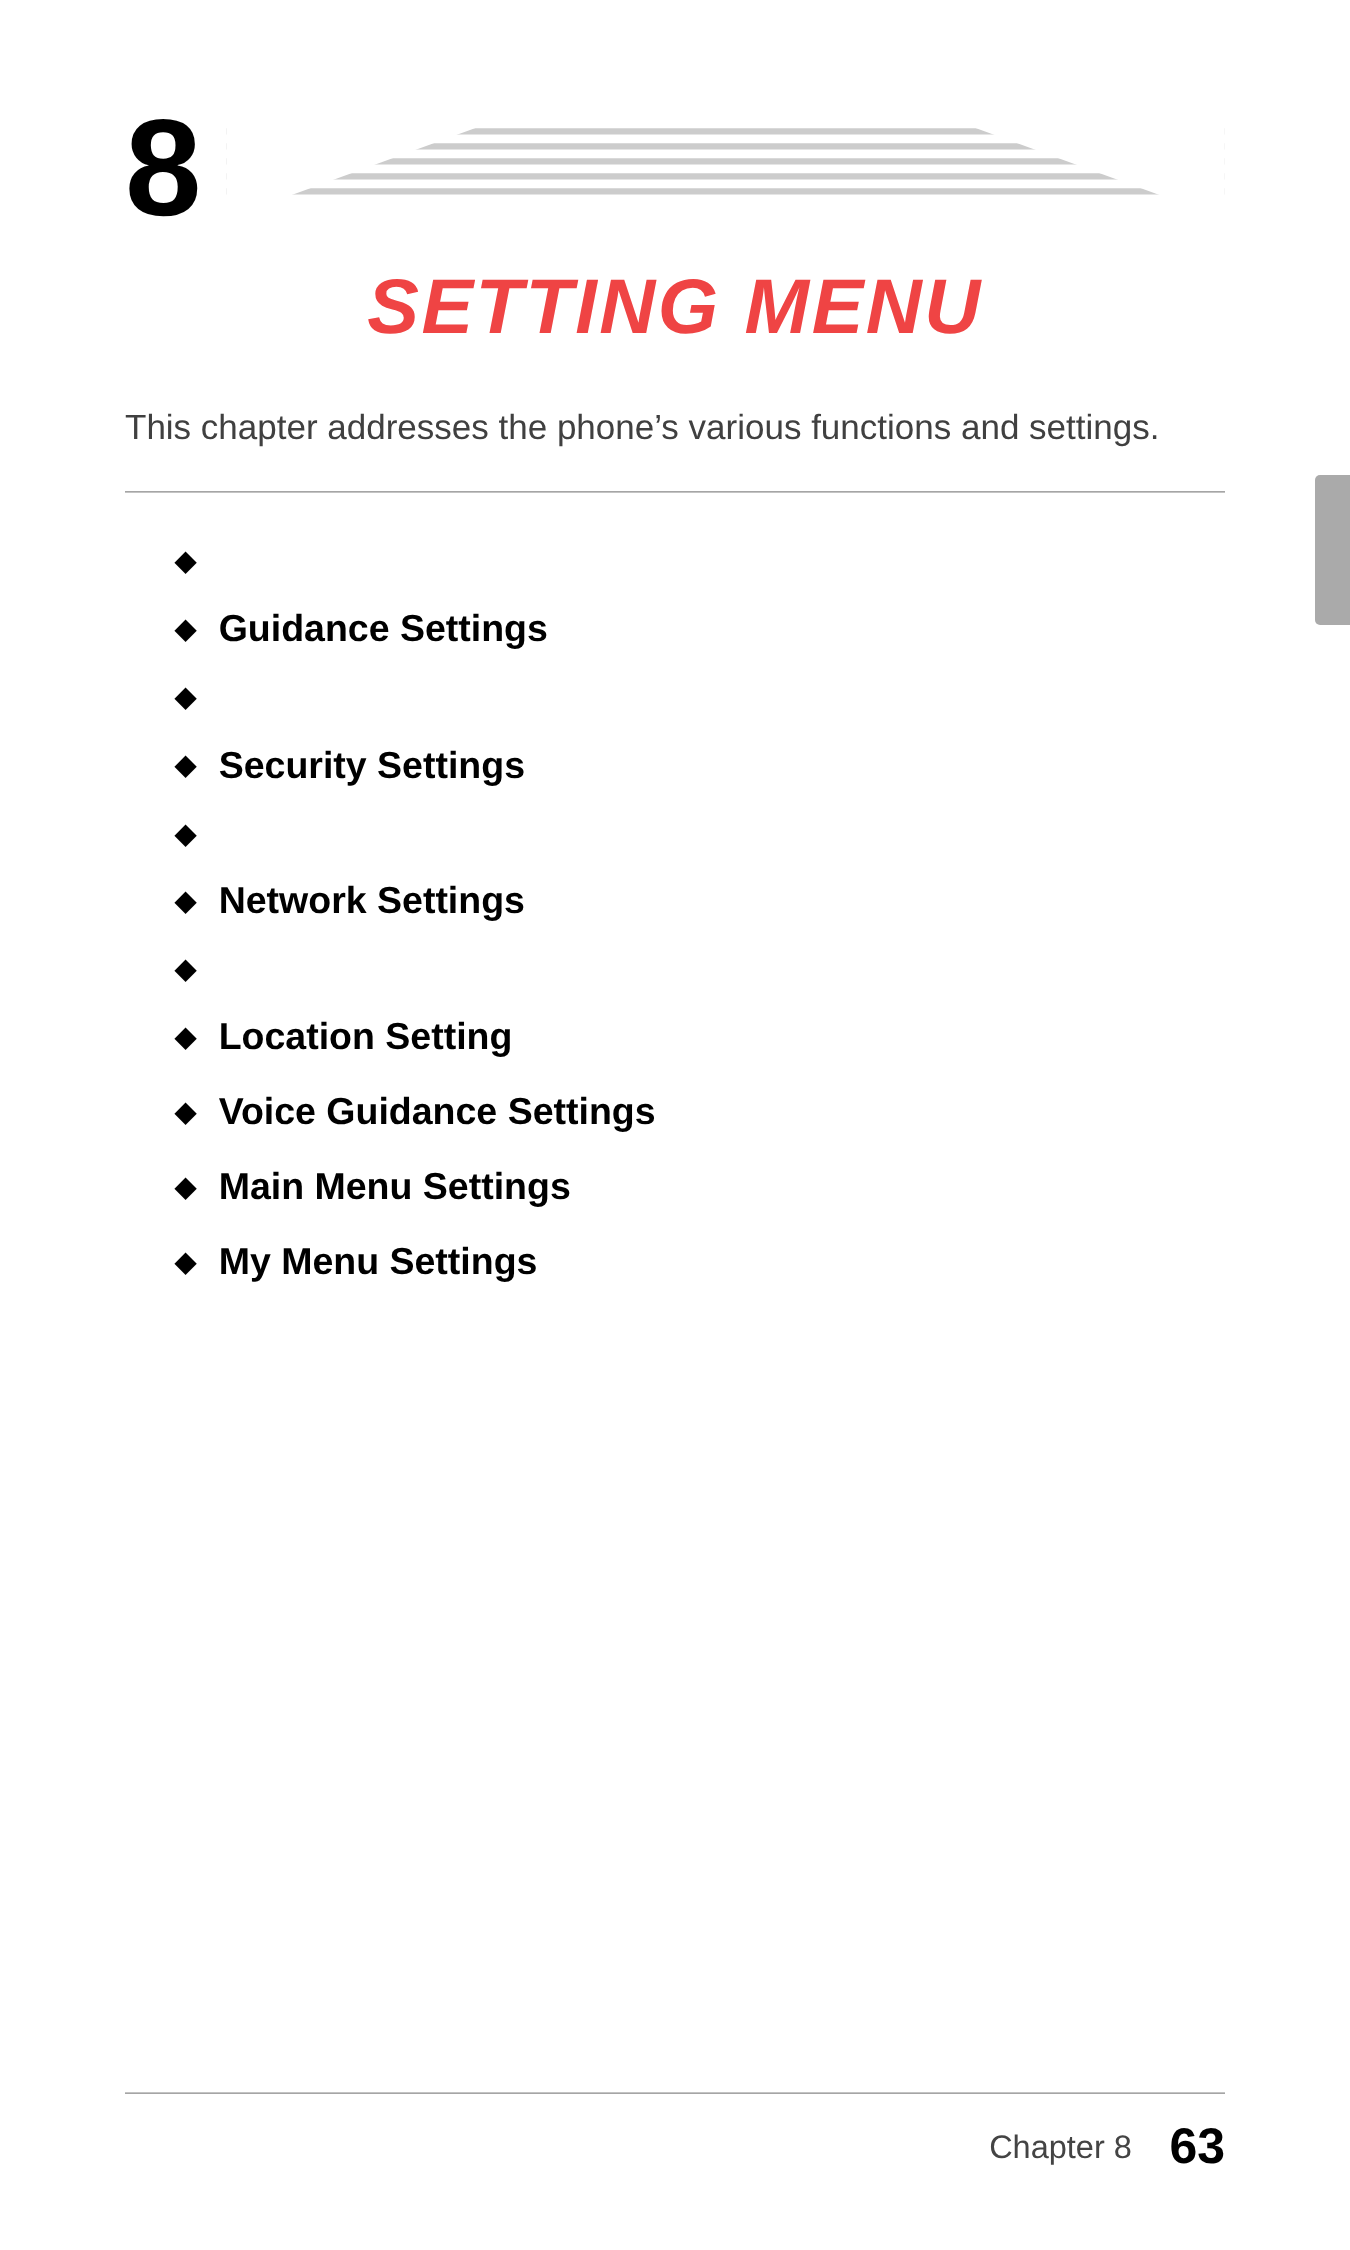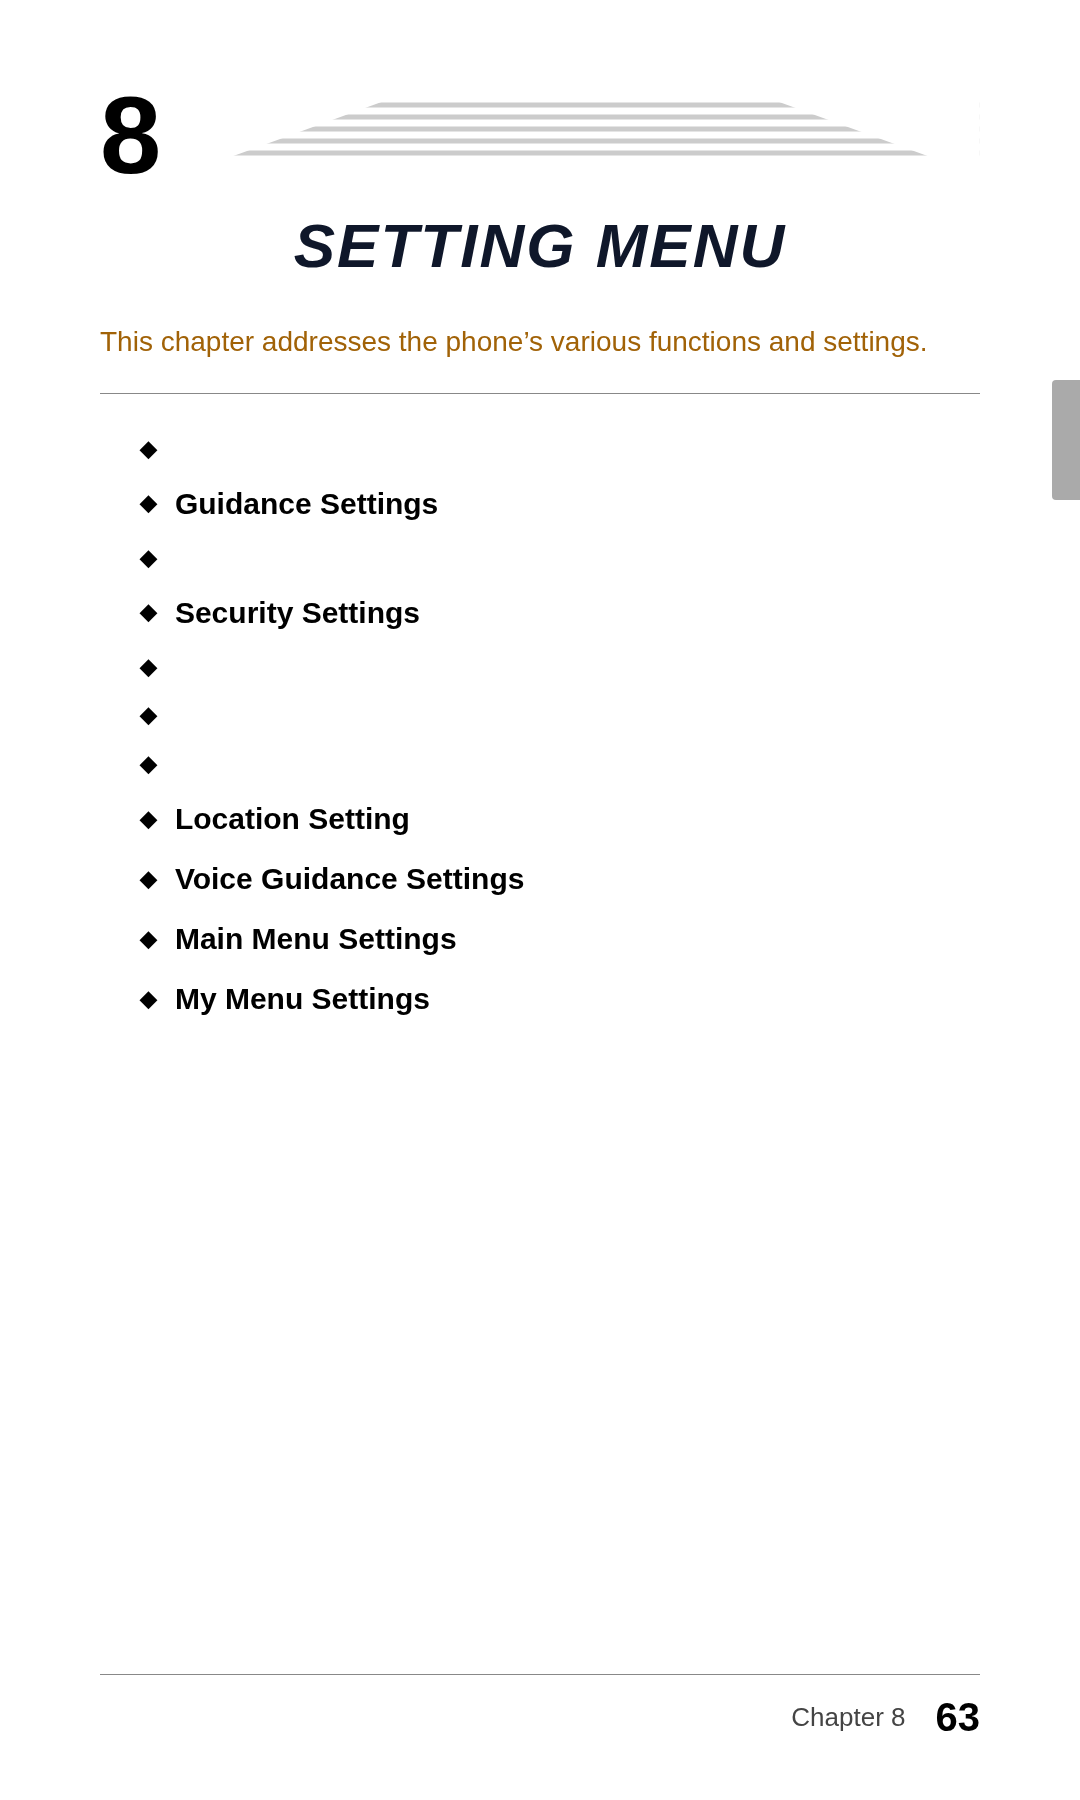--- a/index.html
+++ b/index.html
@@ -54,30 +54,30 @@
       width: 100%;
       height: 80px;
     }
 
     
     .page-title {
       text-align: center;
       font-size: 62px;
       font-weight: bold;
       font-style: italic;
-      color: #0f172a;
+      color: #ef4444;
       margin-bottom: 40px;
       font-family: Arial, sans-serif;
       letter-spacing: 2px;
     }
 
     
     .description {
       font-size: 28px;
-      color: #a16207;
+      color: #404040;
       margin-bottom: 30px;
       line-height: 1.5;
       font-family: Arial, sans-serif;
     }
 
     
     .divider {
       border: none;
       border-top: 1.5px solid #888888;
       margin-bottom: 40px;
@@ -194,20 +194,21 @@
       </li>
       <li>
         <span class="bullet-diamond">◆</span>
         <span>Security Settings</span>
       </li>
       <li>
         <span class="bullet-diamond">◆</span>
       </li>
       <li>
         <span class="bullet-diamond">◆</span>
+        <span>Network Settings</span>
       </li>
       <li>
         <span class="bullet-diamond">◆</span>
       </li>
       <li>
         <span class="bullet-diamond">◆</span>
         <span>Location Setting</span>
       </li>
       <li>
         <span class="bullet-diamond">◆</span>

